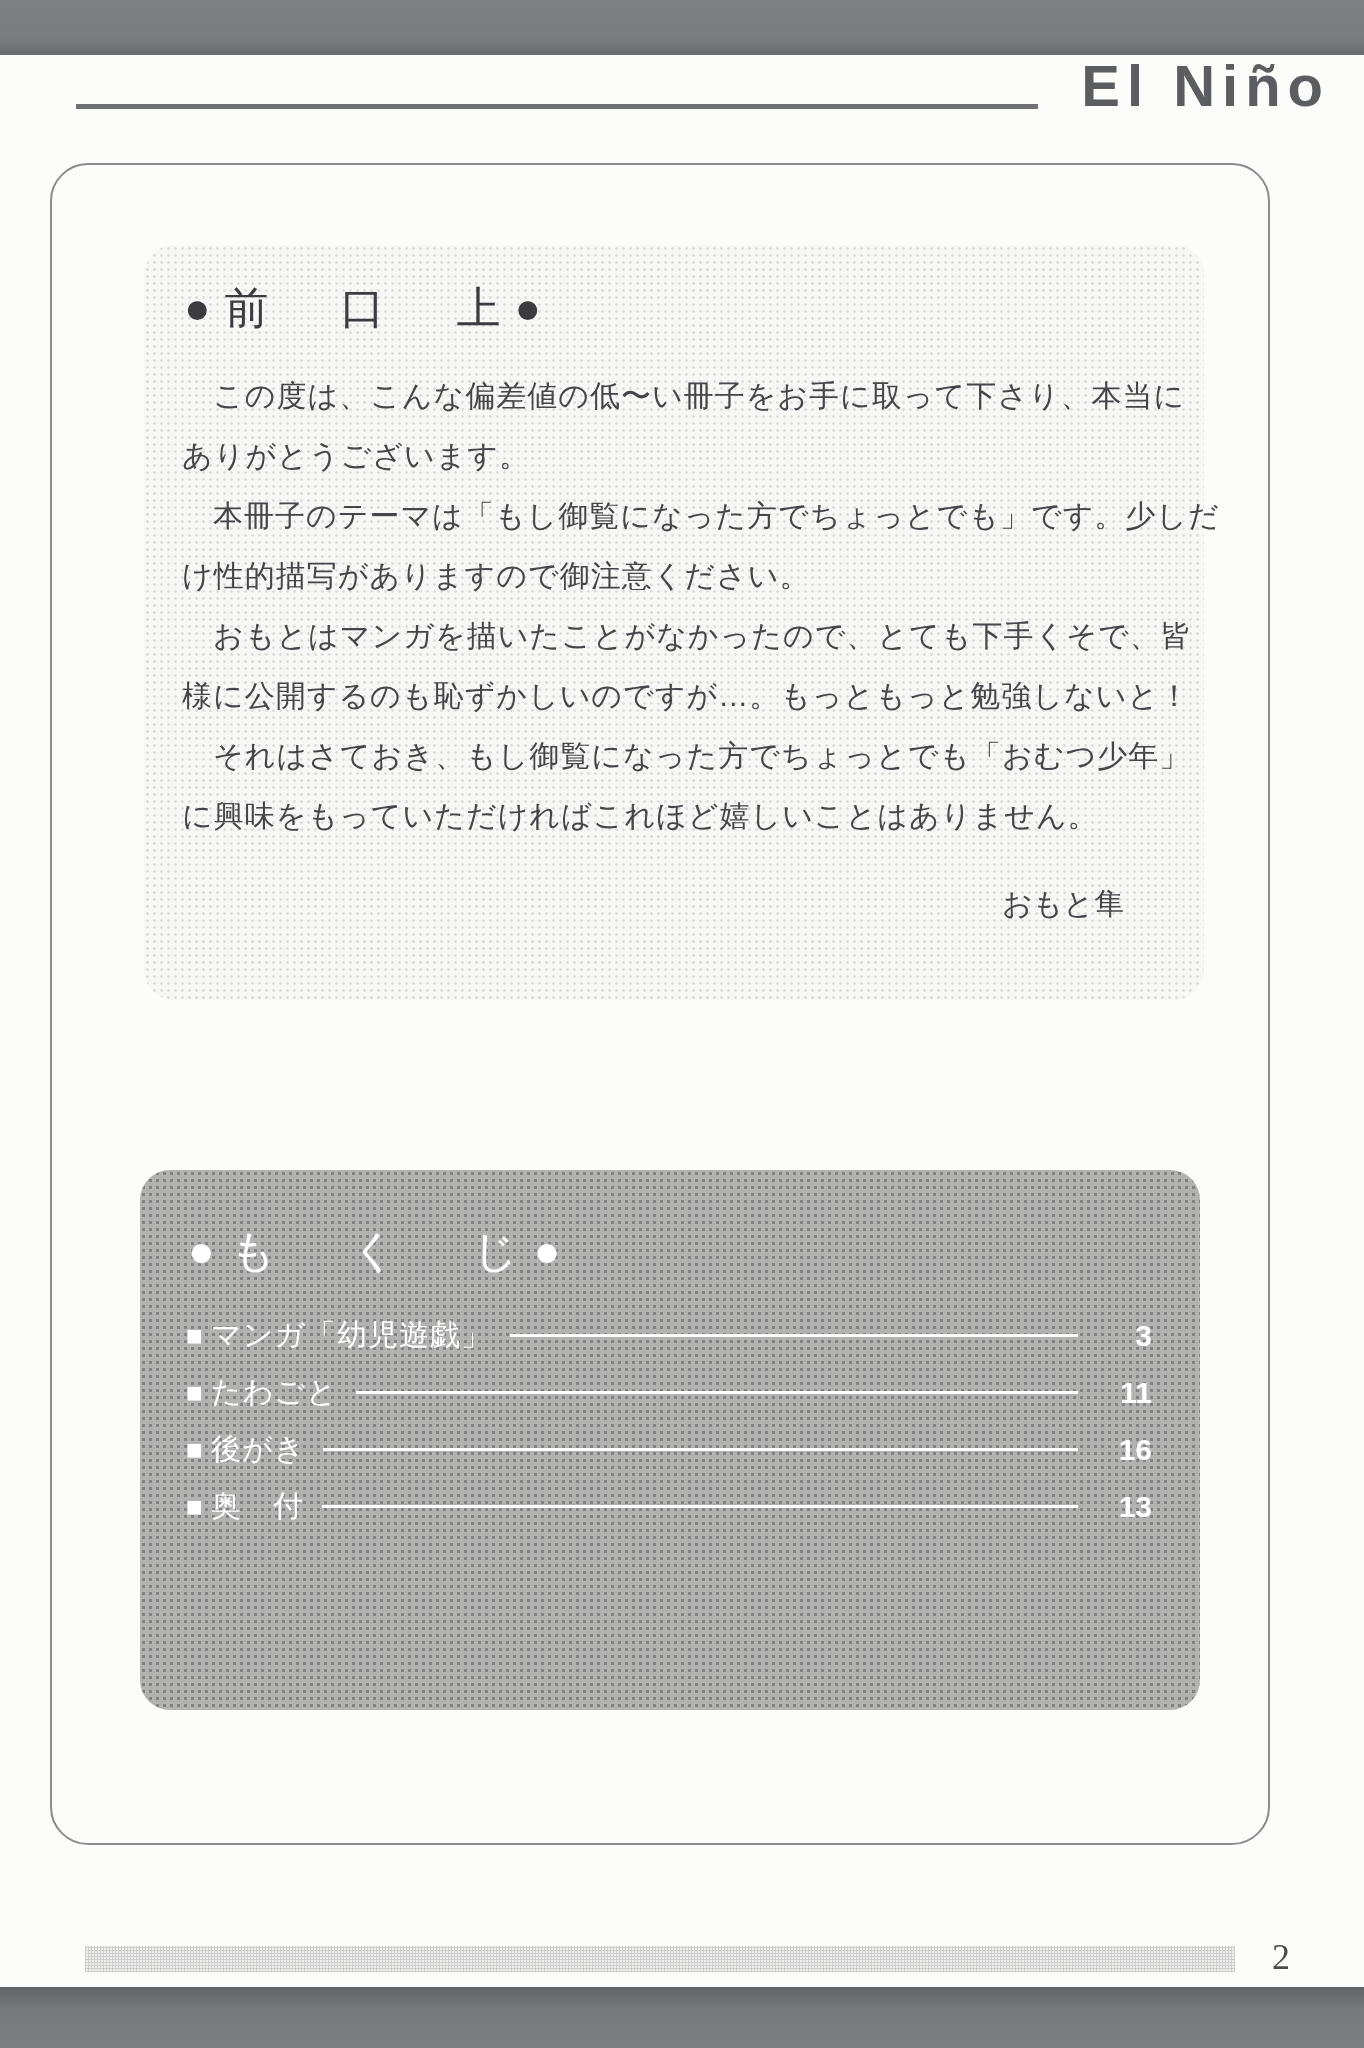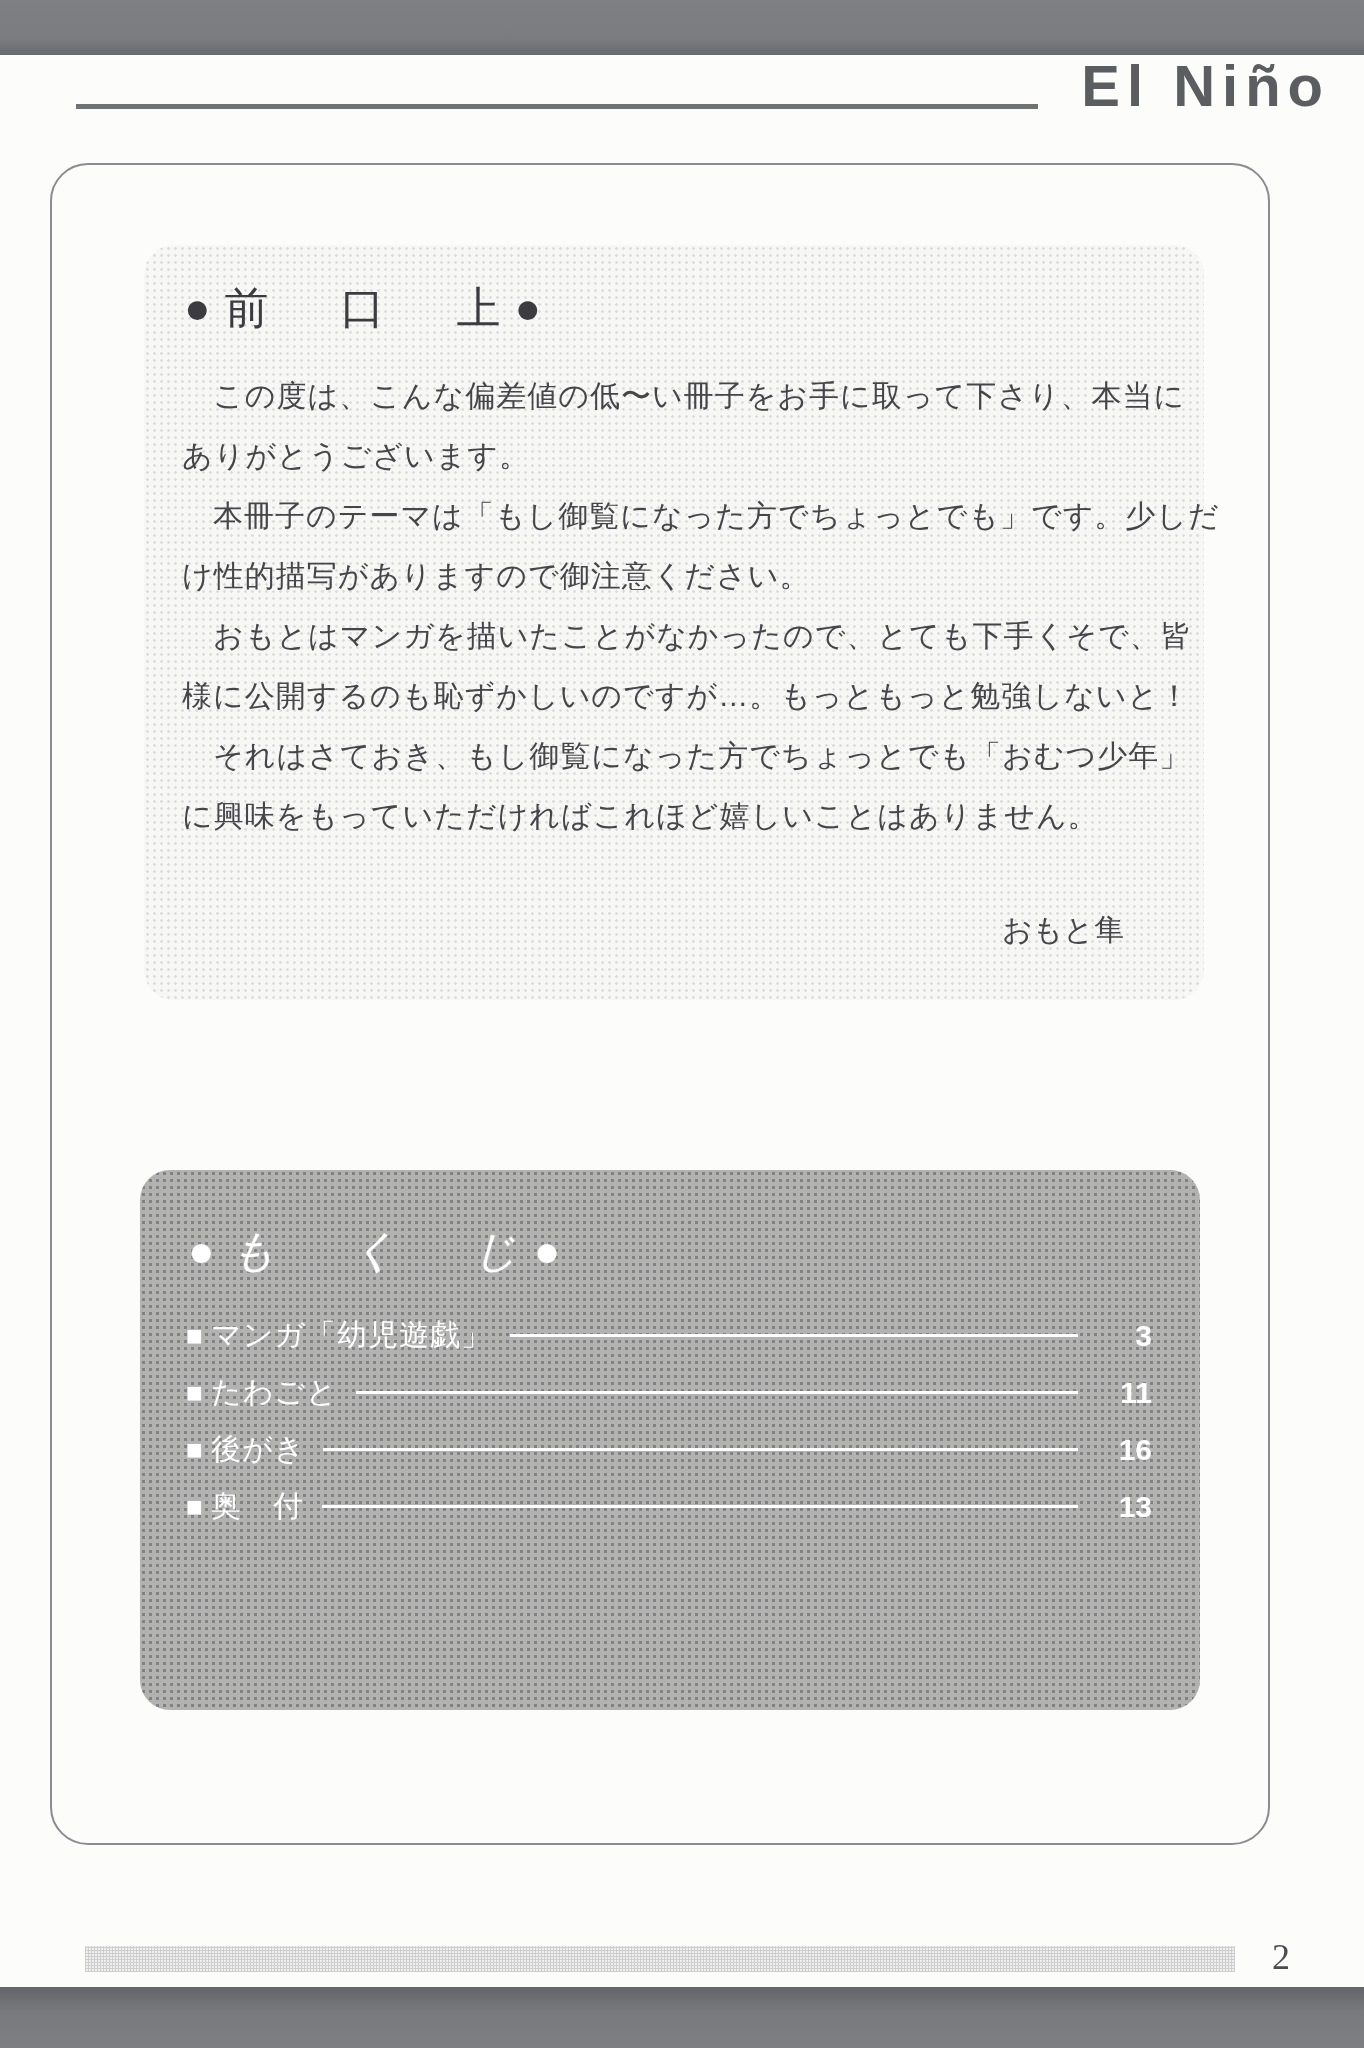--- a/index.html
+++ b/index.html
@@ -50,42 +50,41 @@
     font-size:44px;letter-spacing:14px;font-weight:500;
     color:#3c3c40;
     margin:4px 0 28px 2px;
   }
   .fw-line{
     height:60px;line-height:60px;
     font-size:30px;letter-spacing:1px;
     white-space:nowrap;
   }
   .fw-signature{
-    margin-top:64px;
+    margin-top:38px;
     text-align:right;
     padding-right:42px;
     font-size:30px;
   }
   
   .toc-box{
     position:absolute;left:140px;top:1170px;width:1060px;height:540px;
     border-radius:30px;
     background-color:#b2b2b1;
     background-image:radial-gradient(#828284 1.7px, transparent 2px);
     background-size:7px 7px;
     box-sizing:border-box;
     padding:52px 48px 0 46px;
     color:#ffffff;
   }
   .toc-heading{
     font-size:44px;letter-spacing:16px;font-weight:500;
     color:#ffffff;
     margin:0 0 26px 2px;
     text-shadow:0 0 2px rgba(255,255,255,.4);
-    font-style:italic;
   }
   .toc-item{
     display:flex;align-items:center;
     height:57px;
     font-size:30px;
     white-space:nowrap;
   }
   .toc-bullet{margin-right:8px;font-size:28px;}
   .toc-label{letter-spacing:1px;}
   .toc-leader{

